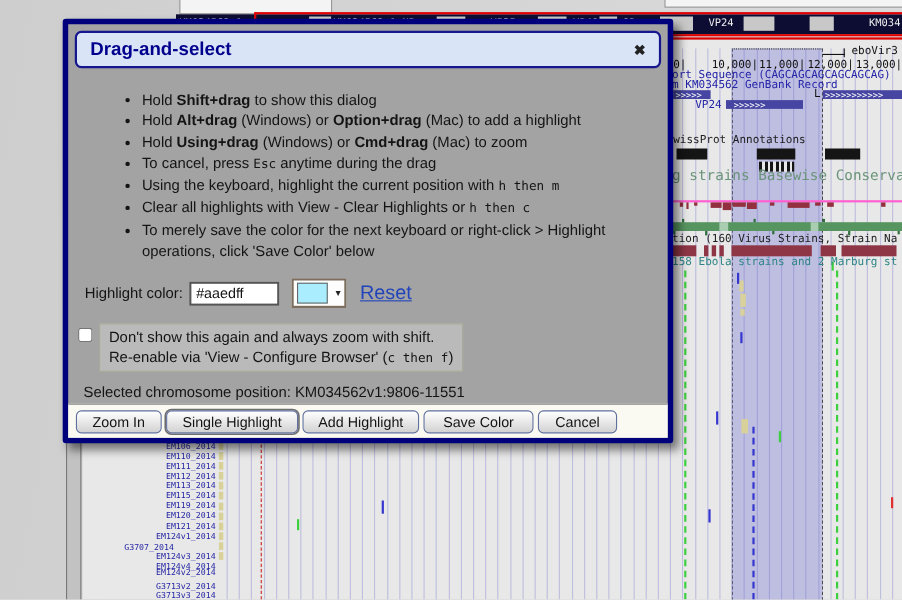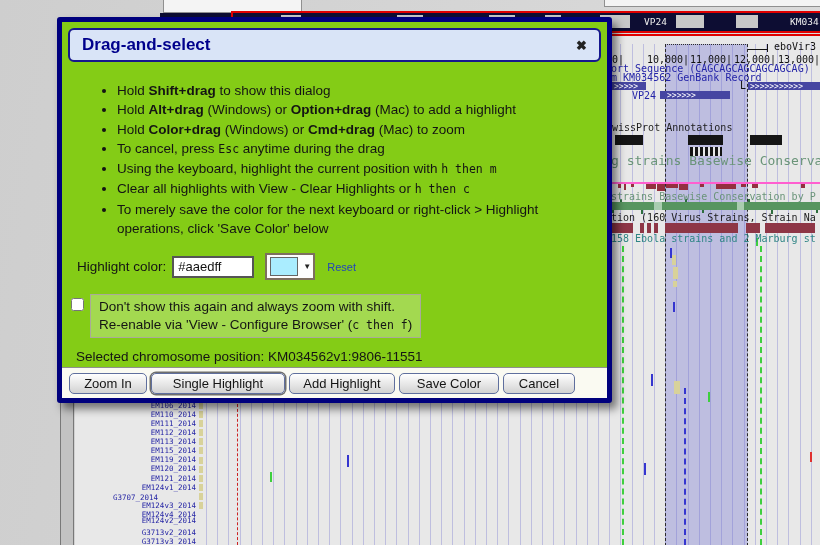--- a/index.html
+++ b/index.html
@@ -15,42 +15,42 @@
   .striped{position:absolute;background:repeating-linear-gradient(90deg,#151515 0 3px,#e8e8e8 3px 5px)}
   .embox{position:absolute;left:75px;width:121px;text-align:right;
     font-family:"DejaVu Sans Mono",monospace;font-size:7.5px;line-height:9px;
     color:#2525a5;white-space:pre}
   #highlight{position:absolute;left:665px;top:44px;width:81px;height:501px;
     background:rgba(108,108,208,.34);border-left:1px dashed #2a2a2a;
     border-right:1px dashed #2a2a2a;border-top:1px dotted #2a2a2a}
   .topbox{position:absolute;background:#f4f4f4;border:1px solid #909090}
   
   #dialog{position:absolute;left:57px;top:17px;width:555px;height:386px;
-    box-sizing:border-box;background:#84cc16;border:5px solid #00007d;
+    box-sizing:border-box;background:#a3a3a3;border:5px solid #00007d;
     border-radius:3px;box-shadow:5px 6px 9px rgba(0,0,0,.5);z-index:10}
   #dlg-header{margin:6px;height:34px;box-sizing:border-box;background:#d9e4f7;
     border:2px solid #16168e;border-radius:6px;display:flex;align-items:center;
     justify-content:space-between;padding:0 12px}
   #dlg-title{font-size:17px;font-weight:bold;color:#00008c}
   #dlg-close{font-size:13px;font-weight:bold;color:#222;cursor:pointer}
-  #instruction-list{margin:19px 0 0 0;padding-left:55px;width:465px;
+  #instruction-list{margin:19px 0 0 12px;padding-left:55px;width:465px;
     font-size:13.5px;color:#141414;line-height:19.3px}
   #instruction-list li{margin:0;padding:0}
   .b{font-weight:bold}
   .k{font-family:"DejaVu Sans Mono",monospace;font-size:11.5px}
   #color-row{position:absolute;left:15px;top:231px;display:flex;align-items:center}
   #color-label{font-size:13.5px;color:#141414}
   #color-input{margin-left:6px;width:70px;height:16px;border:2px solid #555;
     border-radius:0;font-size:13px;font-family:"Liberation Sans",sans-serif;
     padding:1px 4px;background:#fff;color:#111}
   #swatch-ctl{margin-left:11px;width:46px;height:23px;background:#fdfdfd;
     border:2px solid #7d6f5f;display:flex;align-items:center;cursor:pointer}
   #swatch{width:26px;height:17px;margin-left:3px;border:1px solid #666}
   #swatch-arrow{font-size:8px;color:#222;margin-left:5px}
-  #reset-link{margin-left:12px;font-size:11px;color:#2244bb;cursor:pointer}
+  #reset-link{margin-left:12px;font-size:18px;color:#2244bb;text-decoration:underline;cursor:pointer}
   #check-row{position:absolute;left:9px;top:272px;display:flex;align-items:flex-start}
   #check-box{margin:4px 6px 0 0;width:13px;height:13px}
   #check-text{border:1px solid #aaaa98;padding:3px 8px;font-size:13.5px;
     line-height:18px;color:#141414;background:rgba(255,255,255,.25)}
   #pos-text{position:absolute;left:14px;top:327px;font-size:13.5px;color:#141414}
   #dlg-footer{position:absolute;left:0;right:0;bottom:0;height:30px;
     background:#fafaf2;border-top:1px solid #8f8f8f;display:flex;
     align-items:center;padding-left:7px;gap:4px}
   .dlg-btn{height:21px;font-family:Liberation Sans, sans-serif;font-size:13px;
     color:#141414;border:1.5px solid #5f6f9e;border-radius:5px;
@@ -212,21 +212,20 @@
     <div class="btext" style="left: 774px; top: 42px; color: rgb(17, 17, 17); font-size: 10px; line-height: 10px;">eboVir3</div>
     <div class="btext" style="left: 611px; top: 64px; color: rgb(36, 36, 168); font-size: 10px; line-height: 10px;">ort Sequence (CAGCAGCAGCAGCAGCAG)</div>
     <div class="btext" style="left: 611px; top: 73px; color: rgb(36, 36, 168); font-size: 10px; line-height: 10px;">m KM034562 GenBank Record</div>
     <div class="btext" style="left: 614px; top: 83px; color: rgb(255, 255, 255); font-size: 8px; line-height: 8px;">&gt;&gt;&gt;&gt;&gt;</div>
     <div class="btext" style="left: 740px; top: 81px; color: rgb(17, 17, 17); font-size: 10px; line-height: 10px;">L</div>
     <div class="btext" style="left: 750px; top: 83px; color: rgb(255, 255, 255); font-size: 8px; line-height: 8px;">&gt;&gt;&gt;&gt;&gt;&gt;&gt;&gt;&gt;&gt;&gt;</div>
     <div class="btext" style="left: 632px; top: 91px; color: rgb(36, 36, 168); font-size: 10px; line-height: 10px;">VP24</div>
     <div class="btext" style="left: 667px; top: 92px; color: rgb(255, 255, 255); font-size: 8px; line-height: 8px;">&gt;&gt;&gt;&gt;&gt;&gt;</div>
     <div class="btext" style="left: 612px; top: 123px; color: rgb(28, 28, 28); font-size: 10px; line-height: 10px;">wissProt Annotations</div>
     <div class="btext" style="left: 611px; top: 156px; color: rgb(106, 148, 121); font-size: 13px; line-height: 10px;">g strains Basewise Conservation by</div>
-    <div class="btext" style="left: 611px; top: 192px; color: rgb(106, 148, 121); font-size: 10px; line-height: 10px;">strains Basewise Conservation by P</div>
     <div class="btext" style="left: 611px; top: 213px; color: rgb(28, 28, 28); font-size: 10px; line-height: 10px;">tion (160 Virus Strains, Strain Na</div>
     <div class="btext" style="left: 611px; top: 234px; color: rgb(47, 133, 133); font-size: 10px; line-height: 10px;">158 Ebola strains and 2 Marburg st</div>
     <div class="btext" style="left: 163px; top: 17px; color: rgb(237, 237, 237); font-size: 9.5px; line-height: 9.5px;">KM034562v1</div>
     <div class="btext" style="left: 303px; top: 17px; color: rgb(237, 237, 237); font-size: 9.5px; line-height: 9.5px;">KM034562v1-NP</div>
     <div class="btext" style="left: 446px; top: 17px; color: rgb(237, 237, 237); font-size: 9.5px; line-height: 9.5px;">VP35</div>
     <div class="btext" style="left: 521px; top: 17px; color: rgb(237, 237, 237); font-size: 9.5px; line-height: 9.5px;">VP40</div>
     <div class="btext" style="left: 566px; top: 17px; color: rgb(237, 237, 237); font-size: 9.5px; line-height: 9.5px;">GP</div>
     <div class="btext" style="left: 644px; top: 17px; color: rgb(237, 237, 237); font-size: 9.5px; line-height: 9.5px;">VP24</div>
     <div class="btext" style="left: 790px; top: 17px; color: rgb(237, 237, 237); font-size: 9.5px; line-height: 9.5px;">KM034</div>
     <div class="embox" style="top: 401px;">EM106_2014</div>
@@ -249,21 +248,21 @@
 
 <div id="dialog">
   <div id="dlg-header">
     <span id="dlg-title">Drag-and-select</span>
     <span id="dlg-close">✖</span>
   </div>
 
   <ul id="instruction-list">
       <li><span>Hold </span><span class="b">Shift+drag</span><span> to show this dialog</span></li>
       <li><span>Hold </span><span class="b">Alt+drag</span><span> (Windows) or </span><span class="b">Option+drag</span><span> (Mac) to add a highlight</span></li>
-      <li><span>Hold </span><span class="b">Color+drag</span><span> (Windows) or </span><span class="b">Cmd+drag</span><span> (Mac) to zoom</span></li>
+      <li><span>Hold </span><span class="b">Using+drag</span><span> (Windows) or </span><span class="b">Cmd+drag</span><span> (Mac) to zoom</span></li>
       <li><span>To cancel, press </span><span class="k">Esc</span><span> anytime during the drag</span></li>
       <li><span>Using the keyboard, highlight the current position with </span><span class="k">h then m</span></li>
       <li><span>Clear all highlights with View - Clear Highlights or </span><span class="k">h then c</span></li>
       <li><span>To merely save the color for the next keyboard or right-click &gt; Highlight operations, click 'Save Color' below</span></li>
     </ul>
 
   <div id="color-row">
     <span id="color-label">Highlight color:</span>
     <input id="color-input" type="text" value="#aaedff" style="">
     <span id="swatch-ctl">
@@ -278,18 +277,18 @@
     <div id="check-text">
       <div>Don't show this again and always zoom with shift.</div>
       <div id="check-line2"><span>Re-enable via 'View - Configure Browser' (</span><span class="k">c then f</span><span>)</span></div>
     </div>
   </div>
 
   <div id="pos-text">Selected chromosome position: KM034562v1:9806-11551</div>
 
   <div id="dlg-footer">
       <button class="dlg-btn" style="width: 78px;">Zoom In</button>
-      <button class="dlg-btn emph" style="width: 134px;">Single Highlight</button>
+      <button class="dlg-btn emph" style="width: 120px;">Single Highlight</button>
       <button class="dlg-btn" style="width: 106px;">Add Highlight</button>
       <button class="dlg-btn" style="width: 100px;">Save Color</button>
       <button class="dlg-btn" style="width: 72px;">Cancel</button>
     </div>
 </div>
 
 </body></html>

